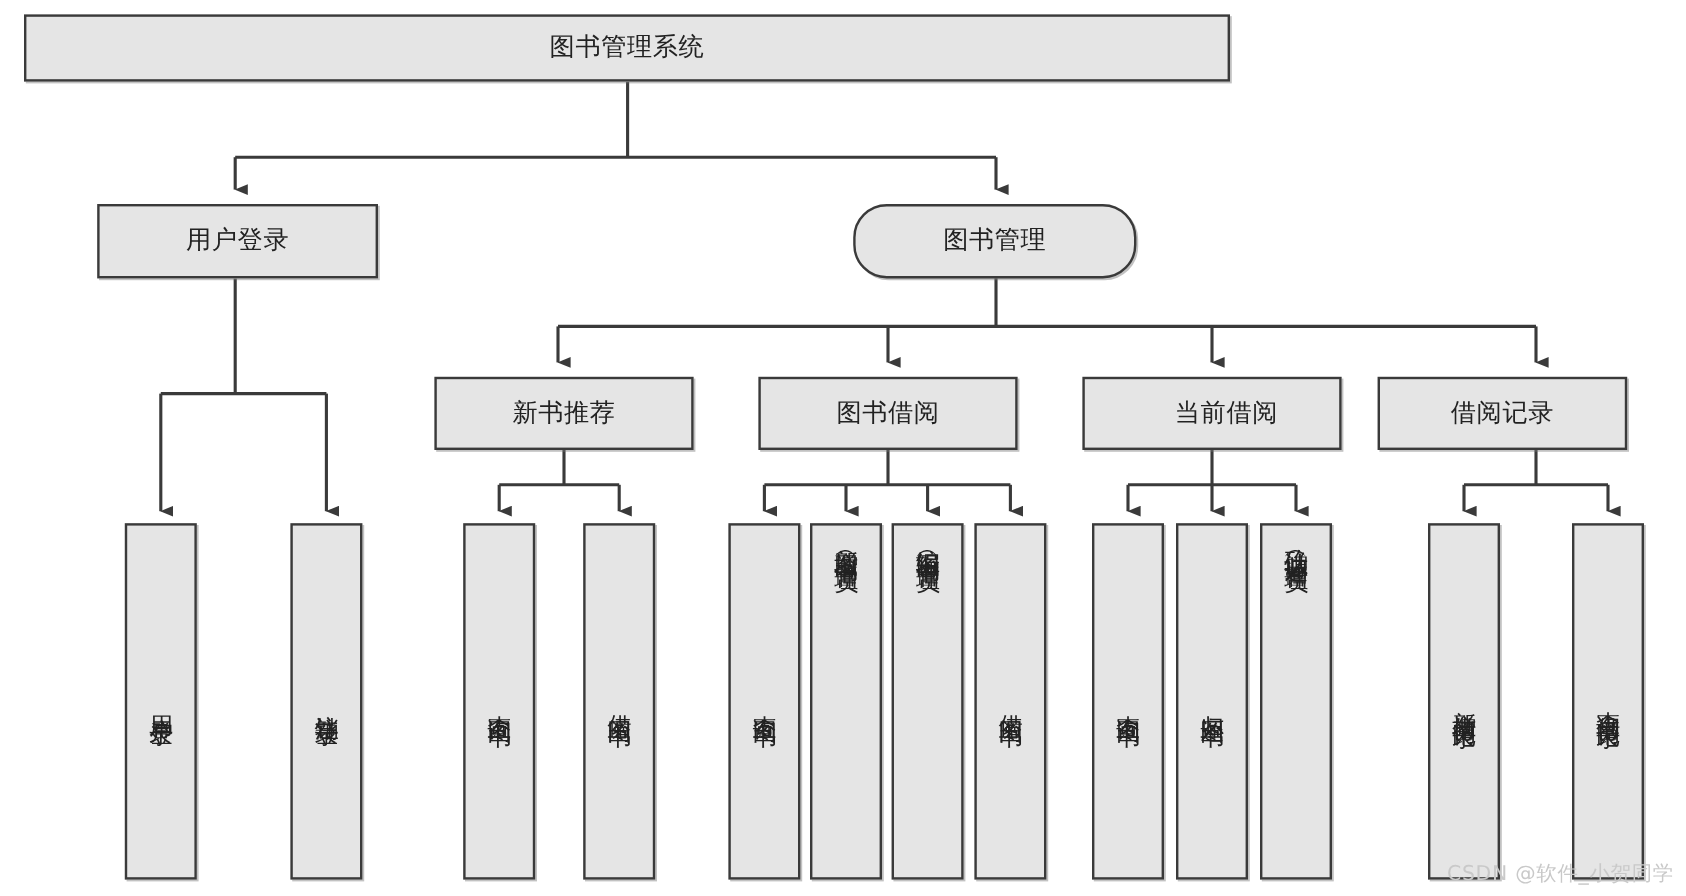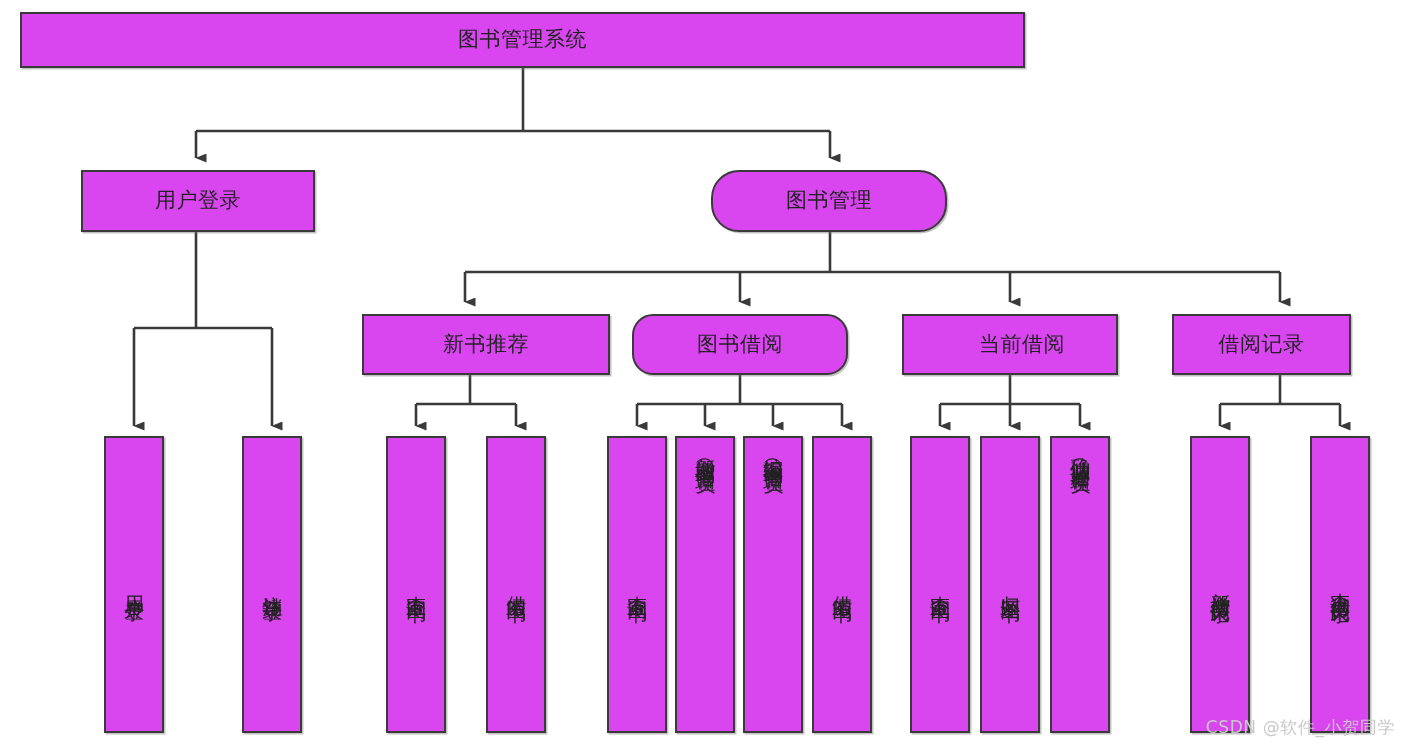--- a/index.html
+++ b/index.html
@@ -24,21 +24,21 @@
     left: 0;
     top: 0;
     width: 1405px;
     height: 747px;
     pointer-events: none;
   }
   .node {
     position: absolute;
     box-sizing: border-box;
     border: 2.5px solid #3a3a3a;
-    background: #d946ef;
+    background: #e5e5e5;
     display: flex;
     align-items: center;
     justify-content: center;
     box-shadow: 1.5px 1.5px 0 rgba(120,120,120,0.45);
   }
   .node .lbl {
     font-size: 21px;
     line-height: 1.12;
     color: #222222;
     letter-spacing: 0.5px;
@@ -137,30 +137,30 @@
     <span class="lbl">图书管理系统</span>
   </div>
 
   <div class="node horiz" style="left:81px; top:170px; width:234px; height:62px;">
     <span class="lbl">用户登录</span>
   </div>
   <div class="node horiz" style="left:711px; top:170px; width:236px; height:62px;border-radius:28px;">
     <span class="lbl">图书管理</span>
   </div>
 
-  <div class="node horiz" style="left:362px; top:314px; width:248px; height:61px;">
+  <div class="node horiz" style="left:362px; top:314px; width:216px; height:61px;">
     <span class="lbl">新书推荐</span>
   </div>
-  <div class="node horiz" style="left:632px; top:314px; width:216px; height:61px;border-radius:21px;">
+  <div class="node horiz" style="left:632px; top:314px; width:216px; height:61px;">
     <span class="lbl">图书借阅</span>
   </div>
   <div class="node horiz" style="left:902px; top:314px; width:216px; height:61px;padding-left:24px;">
     <span class="lbl">当前借阅</span>
   </div>
-  <div class="node horiz" style="left:1172px; top:314px; width:179px; height:61px;">
+  <div class="node horiz" style="left:1148px; top:314px; width:208px; height:61px;">
     <span class="lbl">借阅记录</span>
   </div>
 
   <div class="node vert centered" style="left:104px; top:436px; width:60px; height:297px;">
     <span class="lbl">用户登录</span>
   </div>
   <div class="node vert centered" style="left:242px; top:436px; width:60px; height:297px;">
     <span class="lbl">注销登录</span>
   </div>
 

